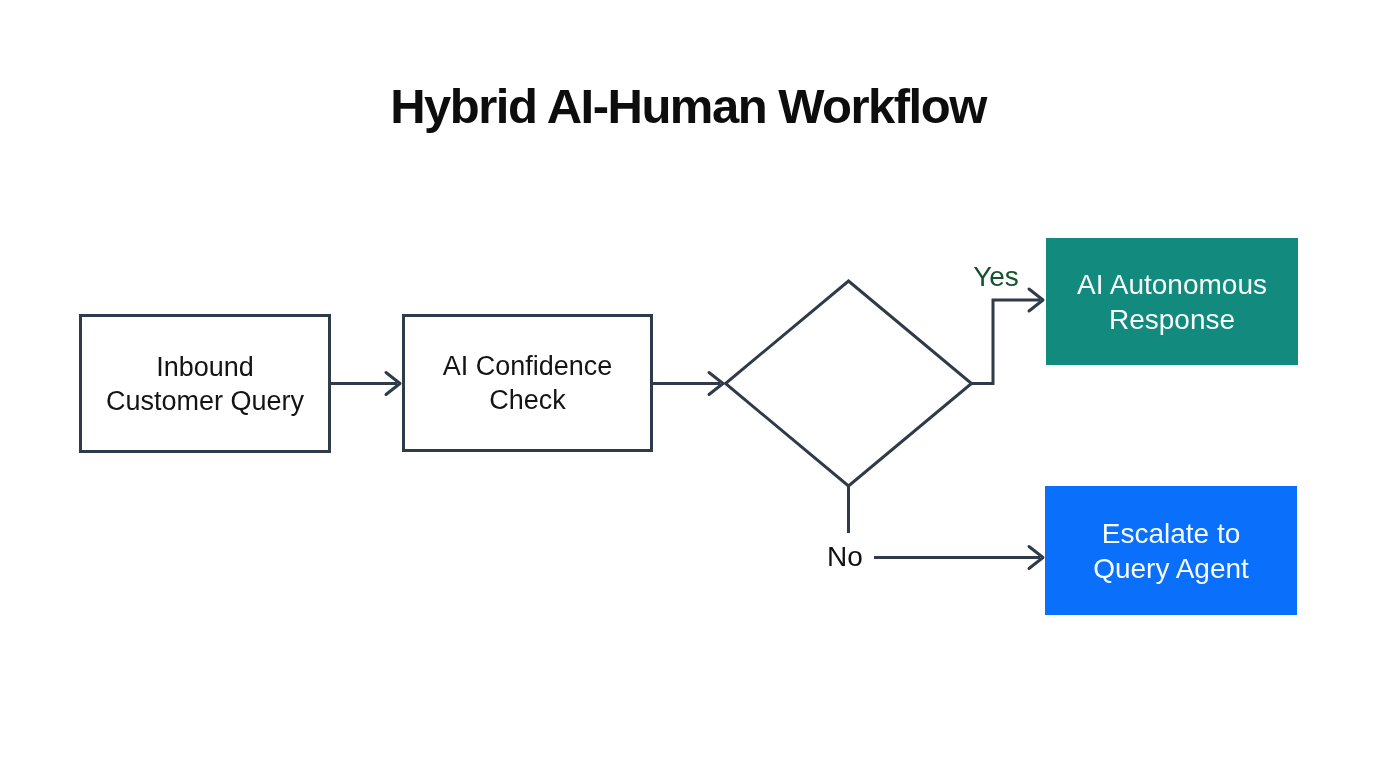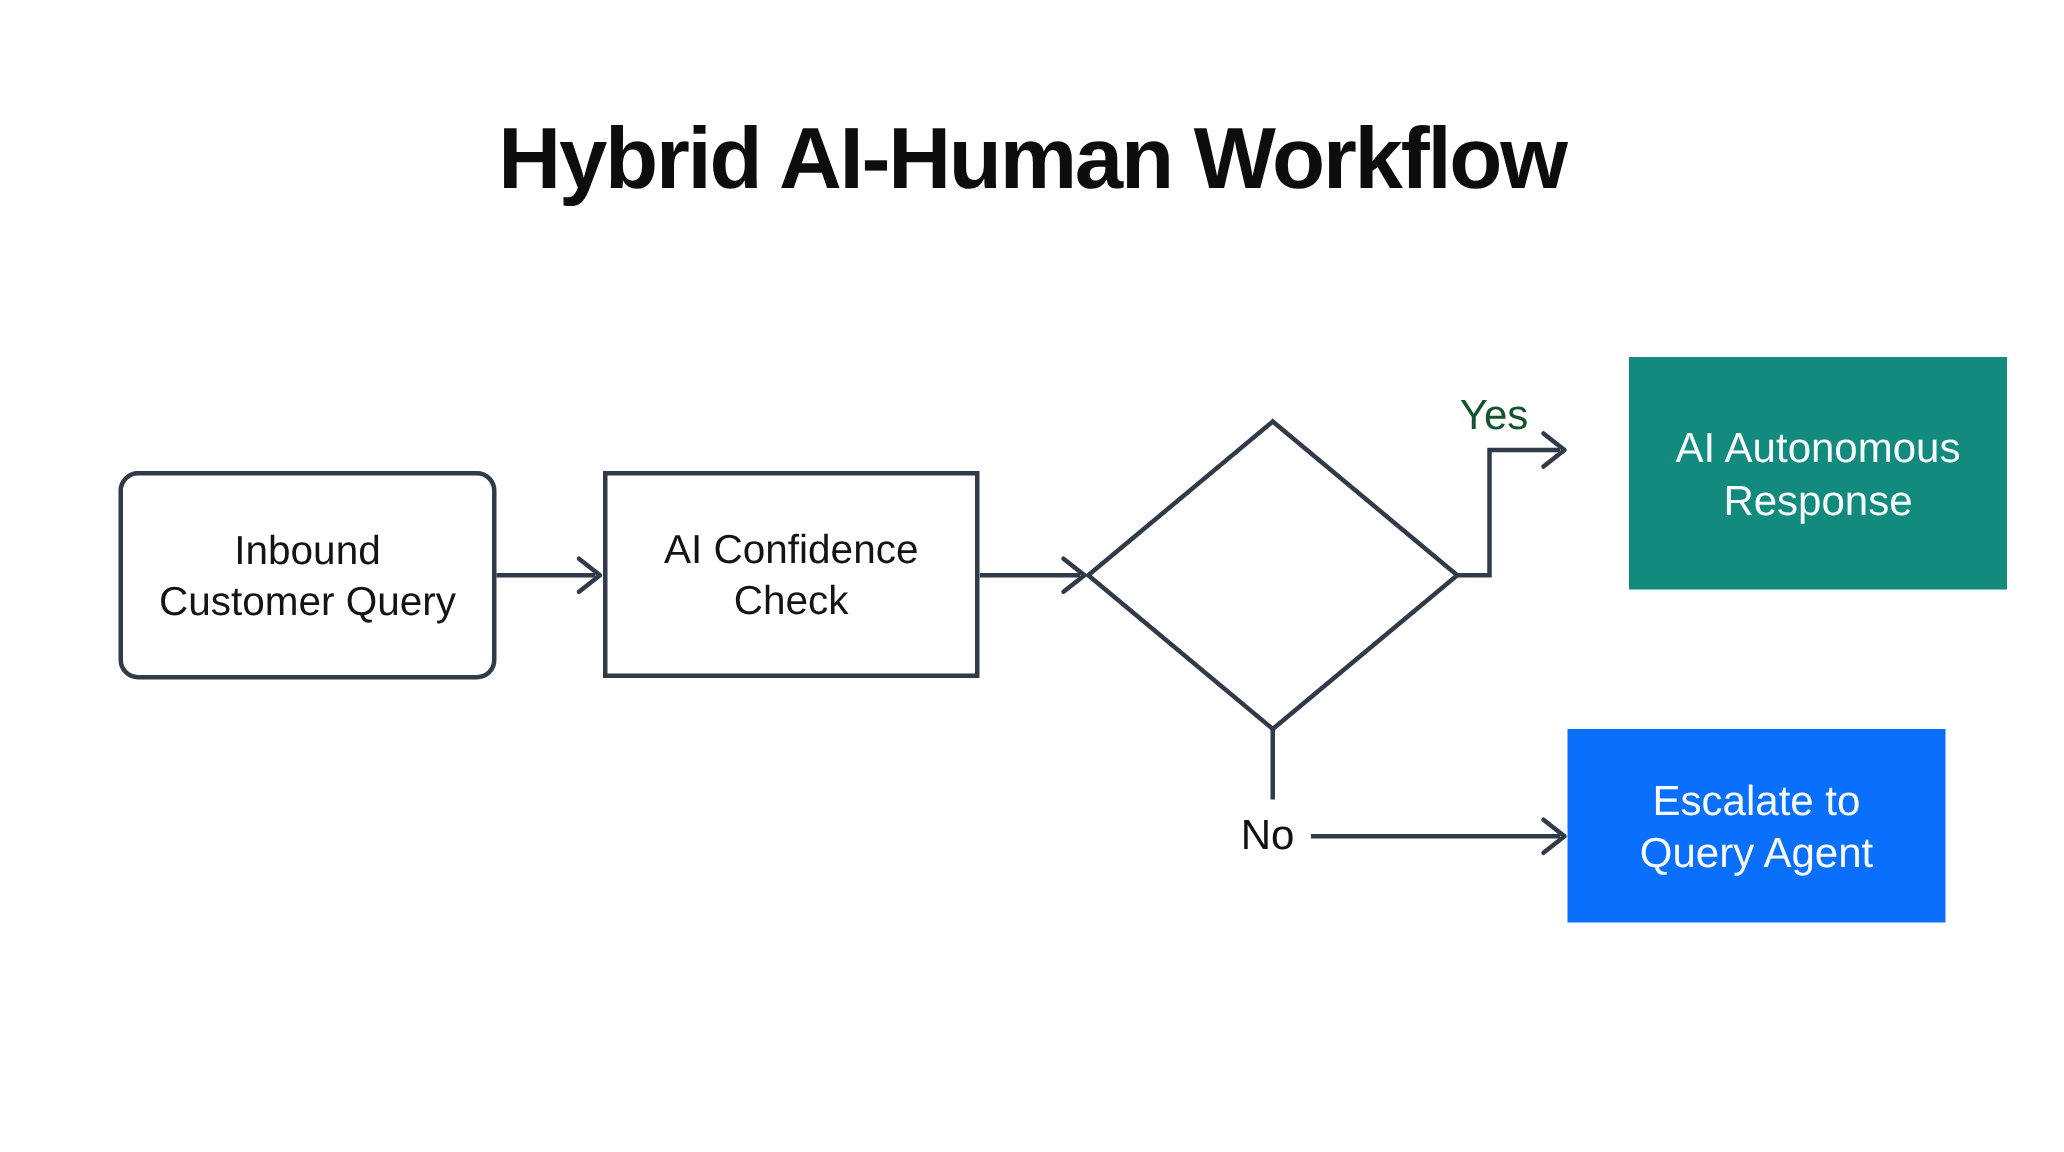--- a/index.html
+++ b/index.html
@@ -11,21 +11,21 @@
     font-family: "Liberation Sans", sans-serif;
     background: #ffffff;
   }
   .diagram-title {
     position: absolute;
     left: 0;
     top: 74px;
     width: 100%;
     margin: 0;
     text-align: center;
-    font-size: 58px;
+    font-size: 49px;
     line-height: 64px;
     font-weight: 700;
     letter-spacing: -1.5px;
   }
   .connector-layer {
     position: absolute;
     left: 0;
     top: 0;
     width: 1376px;
     height: 768px;
@@ -43,21 +43,21 @@
     border: 3px solid;
     font-size: 27px;
     line-height: 34px;
   }
   .outcome {
     font-size: 28px;
     line-height: 35px;
   }
   .node-inbound   { left: 79px;   top: 314px; width: 252px; height: 139px; }
   .node-check     { left: 402px;  top: 314px; width: 251px; height: 138px; }
-  .node-ai        { left: 1046px; top: 238px; width: 252px; height: 155px; margin-left: 40px; }
+  .node-ai        { left: 1046px; top: 238px; width: 252px; height: 127px; }
   .node-human     { left: 1045px; top: 486px; width: 252px; height: 129px; }
   .decision-label {
     position: absolute;
     left: 848px;
     top: 384px;
     transform: translate(-50%, -50%);
     text-align: center;
     white-space: pre-line;
     font-size: 27px;
     line-height: 36px;
@@ -89,21 +89,21 @@
 
     <path d="M971.5 383.5 H993 V300 H1040" stroke-width="3" stroke-linejoin="miter" style="stroke: rgb(47, 59, 72);"></path>
     <path d="M1029 289 L1043 300 L1029 311" stroke-width="3" stroke-linecap="round" stroke-linejoin="round" style="stroke: rgb(47, 59, 72);"></path>
 
     <path d="M848.5 486 V533" stroke-width="3" style="stroke: rgb(47, 59, 72);"></path>
 
     <path d="M874 557.5 H1040" stroke-width="3" style="stroke: rgb(47, 59, 72);"></path>
     <path d="M1029 546.5 L1043 557.5 L1029 568.5" stroke-width="3" stroke-linecap="round" stroke-linejoin="round" style="stroke: rgb(47, 59, 72);"></path>
   </svg>
 
-  <div class="node process node-inbound" style="border-color: rgb(47, 59, 72); background-color: rgb(255, 255, 255); color: rgb(20, 20, 20); border-radius: 13px;">
+  <div class="node process node-inbound" style="border-color: rgb(47, 59, 72); background-color: rgb(255, 255, 255); color: rgb(20, 20, 20);">
     <span class="label">Inbound
 Customer Query</span>
   </div>
 
   <div class="node process node-check" style="border-color: rgb(47, 59, 72); background-color: rgb(255, 255, 255); color: rgb(20, 20, 20);">
     <span class="label">AI Confidence
 Check</span>
   </div>
 
 

